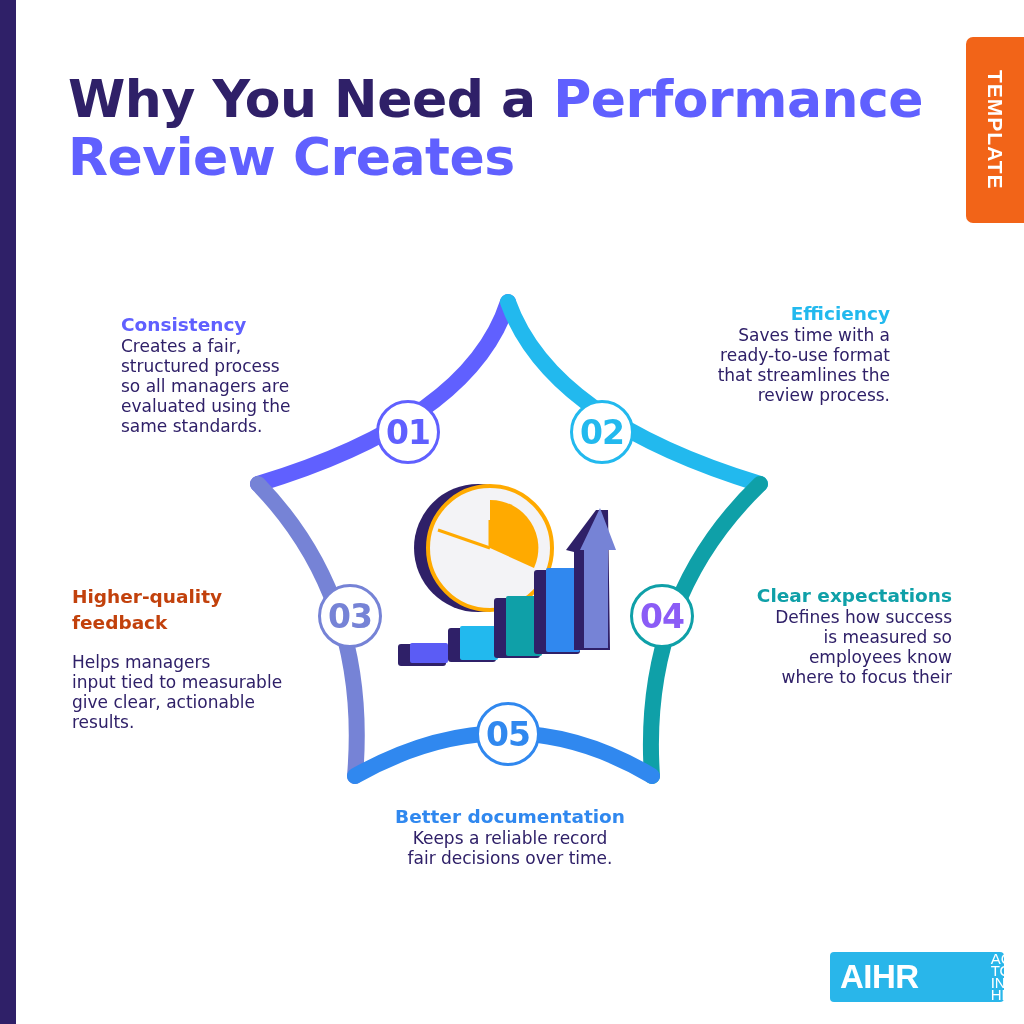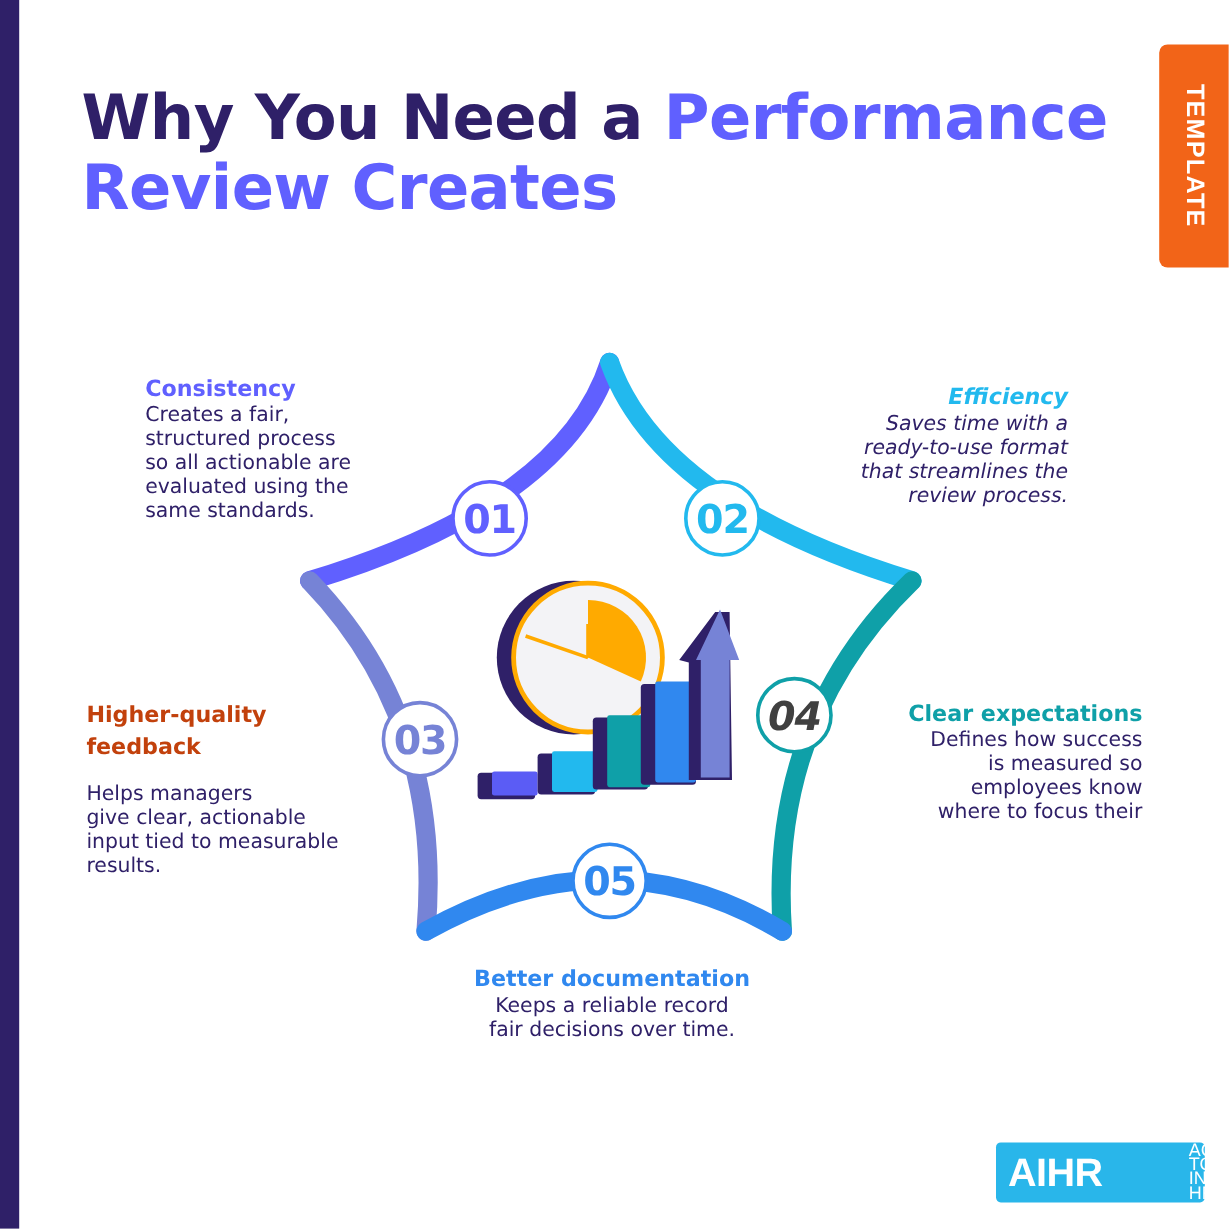--- a/index.html
+++ b/index.html
@@ -85,49 +85,49 @@
   </g>
   <g>
     <polygon points="566,550 596,510 608,510 610,650 574,650 574,552" fill="#2f2068"></polygon>
     <polygon points="580,550 600,508 616,550 608,550 608,648 584,648 584,550" fill="#7683d6"></polygon>
   </g>
 </svg>
 
 <div class="badge" style="left:376px;top:400px;border-color:#6060ff;color:#6060ff;">01</div>
 <div class="badge" style="left:570px;top:400px;border-color:#22b9ee;color:#22b9ee;">02</div>
 <div class="badge" style="left:318px;top:584px;border-color:#7683d6;color:#7683d6;">03</div>
-<div class="badge" style="left:630px;top:564px;border-color:#0fa0a8;color:#404040;font-style:italic;">04</div>
+<div class="badge" style="left:630px;top:584px;border-color:#0fa0a8;color:#8b5cf6;">04</div>
 <div class="badge" style="left:476px;top:702px;border-color:#3088ef;color:#3088ef;">05</div>
 
 <div class="item" style="left:121px;top:314px;width:230px;">
   <h3 style="color:#6060ff;">Consistency</h3>
   <p>Creates a fair,</p>
   <p>structured process</p>
-  <p>so all actionable are</p>
+  <p>so all managers are</p>
   <p>evaluated using the</p>
   <p>same standards.</p>
 </div>
 
-<div class="item right" style="left:660px;top:321px;width:230px;font-style:italic;">
+<div class="item right" style="left:660px;top:303px;width:230px;">
   <h3 style="color:#22b9ee;">Efficiency</h3>
   <p>Saves time with a</p>
   <p>ready-to-use format</p>
   <p>that streamlines the</p>
   <p>review process.</p>
 </div>
 
 <div class="item" style="left:72px;top:584px;width:240px;">
   <h3 style="color:#c2410c;line-height:26px;">
     <span>Higher-quality</span><br>
     <span>feedback</span>
   </h3>
   <div style="height:16px;"></div>
   <p>Helps managers</p>
+  <p>input tied to measurable</p>
   <p>give clear, actionable</p>
-  <p>input tied to measurable</p>
   <p>results.</p>
 </div>
 
 <div class="item right" style="left:710px;top:585px;width:242px;">
   <h3 style="color:#0fa0a8;">Clear expectations</h3>
   <p>Defines how success</p>
   <p>is measured so</p>
   <p>employees know</p>
   <p>where to focus their</p>
 </div>

